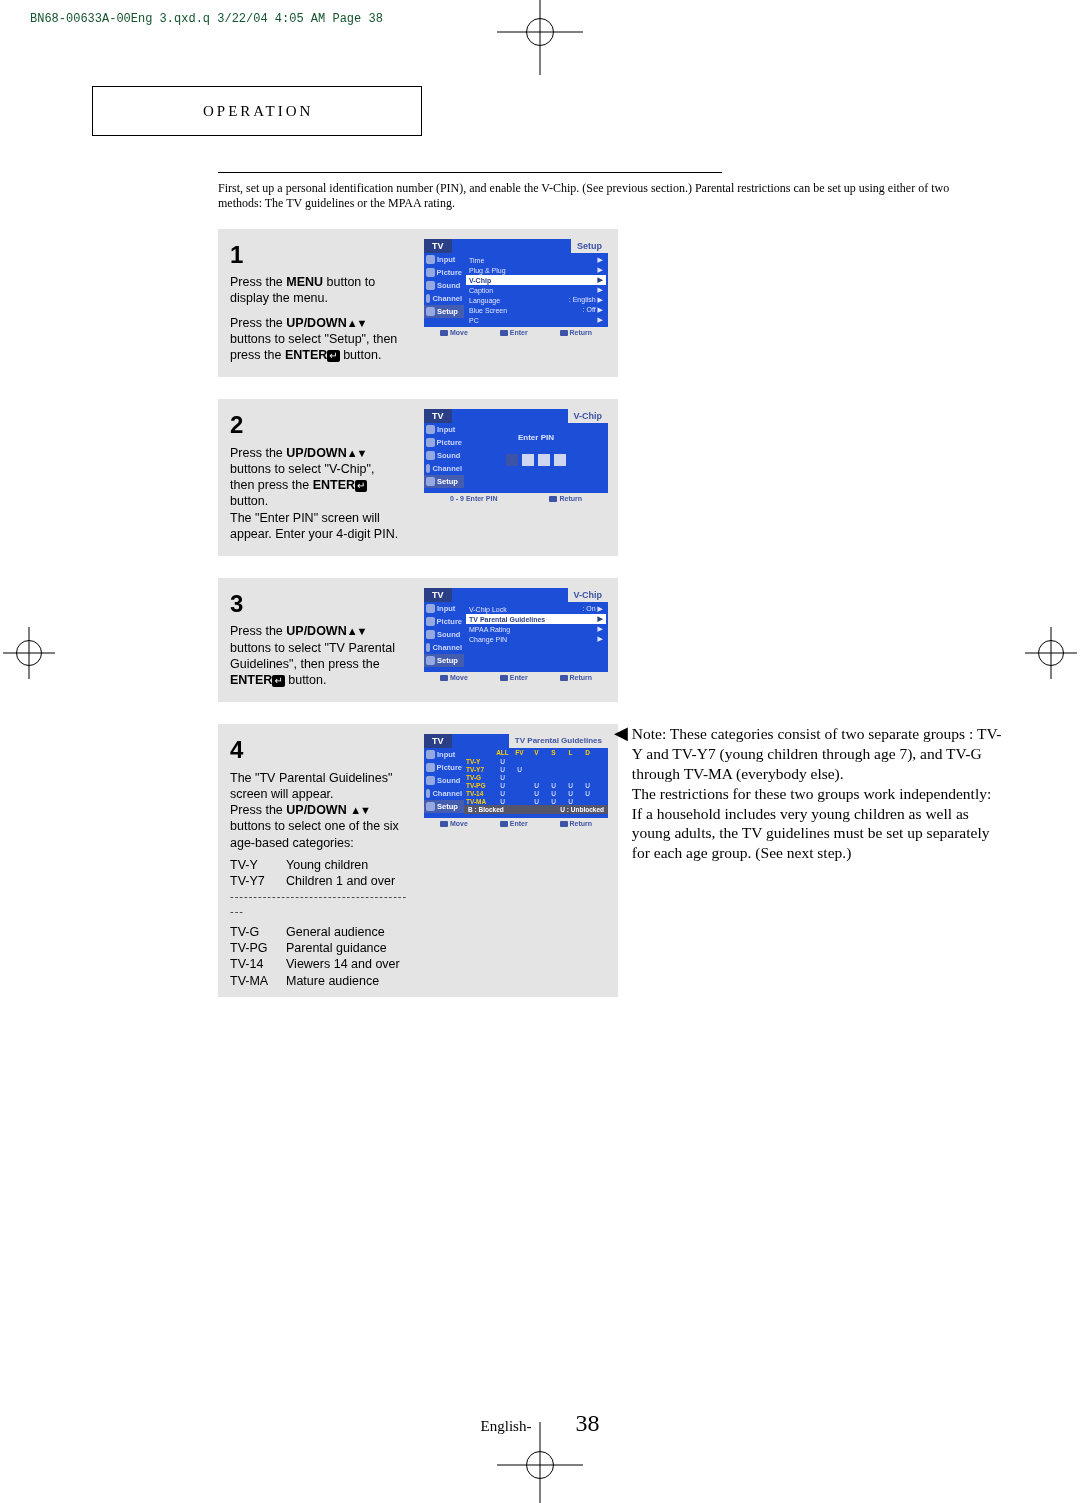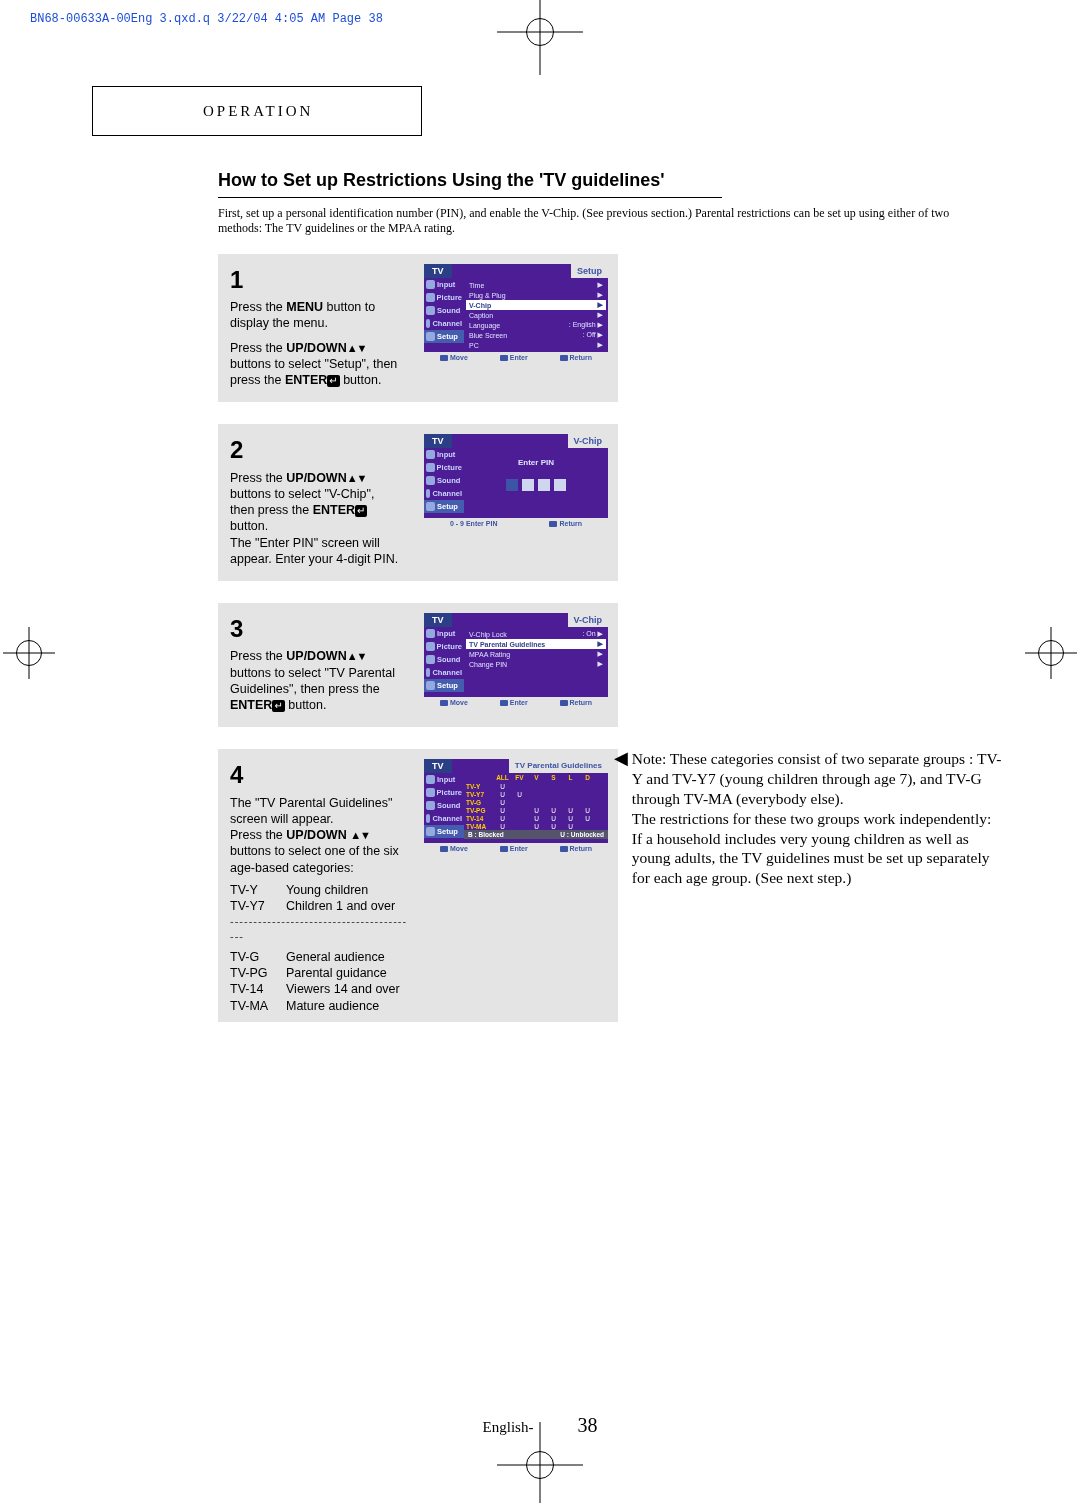--- a/index.html
+++ b/index.html
@@ -10,21 +10,21 @@
     color: #000;
     width: 1080px;
     height: 1503px;
     position: relative;
   }
   .header-line {
     position: absolute;
     top: 12px;
     left: 30px;
     font-size: 12px;
-    color: #1d4ed8;
+    color: #14532d;
     font-family: "Courier New", monospace;
   }
   .crosshair-top, .crosshair-bottom { position:absolute; left:50%; transform:translateX(-50%); }
   .crosshair-top { top:18px; }
   .crosshair-bottom { bottom:24px; }
   .cross-circle { width:26px; height:26px; border:1.2px solid #000; border-radius:50%; background:#fff; position:relative; }
   .cross-circle::before, .cross-circle::after { content:""; position:absolute; background:#000; }
   .cross-circle::before { left:50%; top:-30px; width:1px; height:86px; transform:translateX(-50%); }
   .cross-circle::after { top:50%; left:-30px; height:1px; width:86px; transform:translateY(-50%); }
   .crosshair-bottom .cross-circle::before { top:-30px; height:86px; }
@@ -53,21 +53,21 @@
   }
   .main-heading { font-weight:bold; font-size:18px; margin:0 0 4px 0;}
   .heading-underline { border-bottom:1.5px solid #000; width:504px; height:2px; margin-bottom:8px;}
   .intro-text { font-family: 'Times New Roman', Times, serif; font-size:12px; line-height:1.25; margin-bottom:18px; width:770px;}
 
   .step-block { width:378px; background:#e4e4e4; padding:10px 10px 14px 12px; margin-bottom:22px; display:flex; position:relative; }
   .step-block .lefttext { width:172px; font-size:12.5px; line-height:1.3; }
   .step-num { font-weight:bold; font-size:24px; font-family:Arial; margin-bottom:4px; }
   .step-block .osd-wrap { margin-left:auto; }
 
-  .osd { width:184px; background:#4c1d95; font-size:8px; color:#fff; position:relative; }
+  .osd { width:184px; background:#1d4ed8; font-size:8px; color:#fff; position:relative; }
   .osd-thin { height:auto; }
   .osd-header { display:flex; }
   .osd-tab { background:#2b3f87; color:#fff; font-weight:bold; padding:2px 8px; font-size:9px;}
   .osd-title { margin-left:auto; color:#3d53a6; font-weight:bold; padding:2px 6px; background:#e4e4e4; font-size:9px;}
   .osd-body { display:flex; min-height:70px;}
   .osd-side { width:40px; display:flex; flex-direction:column; }
   .side-item { display:flex; align-items:center; height:13px; padding:0 2px; color:#cbd6ff; font-size:7.5px; font-weight:bold; gap:2px;}
   .side-item.active { background:#445daf; color:#fff;}
   .side-icon { width:9px; height:9px; background:#95a8e0; border-radius:2px; display:inline-block;}
   .osd-main { flex:1; padding:2px 2px; }
@@ -97,21 +97,21 @@
   .categories { font-size:12.5px; line-height:1.3; margin-top:6px;}
   .categories .row { display:flex;}
   .categories .code { width:56px;}
   .dotline { font-size:11px; color:#333; letter-spacing:1px;}
 
   .note-block { position:absolute; top:0px; left:396px; width:390px; font-family:'Times New Roman',serif; font-size:15.5px; line-height:1.28; display:flex;}
   .note-block .note-arrow { font-size:18px; margin-right:4px; line-height:1;}
   .step4 { position:relative; }
 
   .page-footer { position:absolute; bottom:66px; left:50%; transform:translateX(-50%); font-family:'Times New Roman',serif; font-size:15px;}
-  .page-footer .n { font-size:20px;margin-left:44px;}
+  .page-footer .n { font-size:24px;margin-left:44px;}
 
   .inline-icon { display:inline-block; font-size:10px; line-height:1; vertical-align:middle; background:#000; color:#fff; border-radius:2px; padding:1px 2px;}
   .updown-tri { font-size:11px; letter-spacing:-1px;}
 </style>
 </head>
 <body>
 
 <div class="header-line">BN68-00633A-00Eng 3.qxd.q  3/22/04 4:05 AM  Page 38</div>
 
 <div class="crosshair-top">
@@ -125,21 +125,20 @@
   </div>
 <div class="crosshair-bottom">
     <div class="cross-circle"></div>
   </div>
 
 <div class="section-title-box">
   <span class="smallcaps">OPERATION</span>
 </div>
 
 <div class="content">
-  <div class="main-heading">How to Set up Restrictions Using the 'TV guidelines'</div>
   <div class="heading-underline"></div>
   <div class="intro-text">First, set up a personal identification number (PIN), and enable the V-Chip. (See previous section.) Parental restrictions can be set up using either of two methods: The TV guidelines or the MPAA rating.</div>
 
   <div class="step-block">
     <div class="lefttext">
       <div class="step-num">1</div>
       <div>
         <span>Press the </span><b>MENU</b><span> button to display the menu.</span>
       </div>
       <div style="height:8px"></div>

